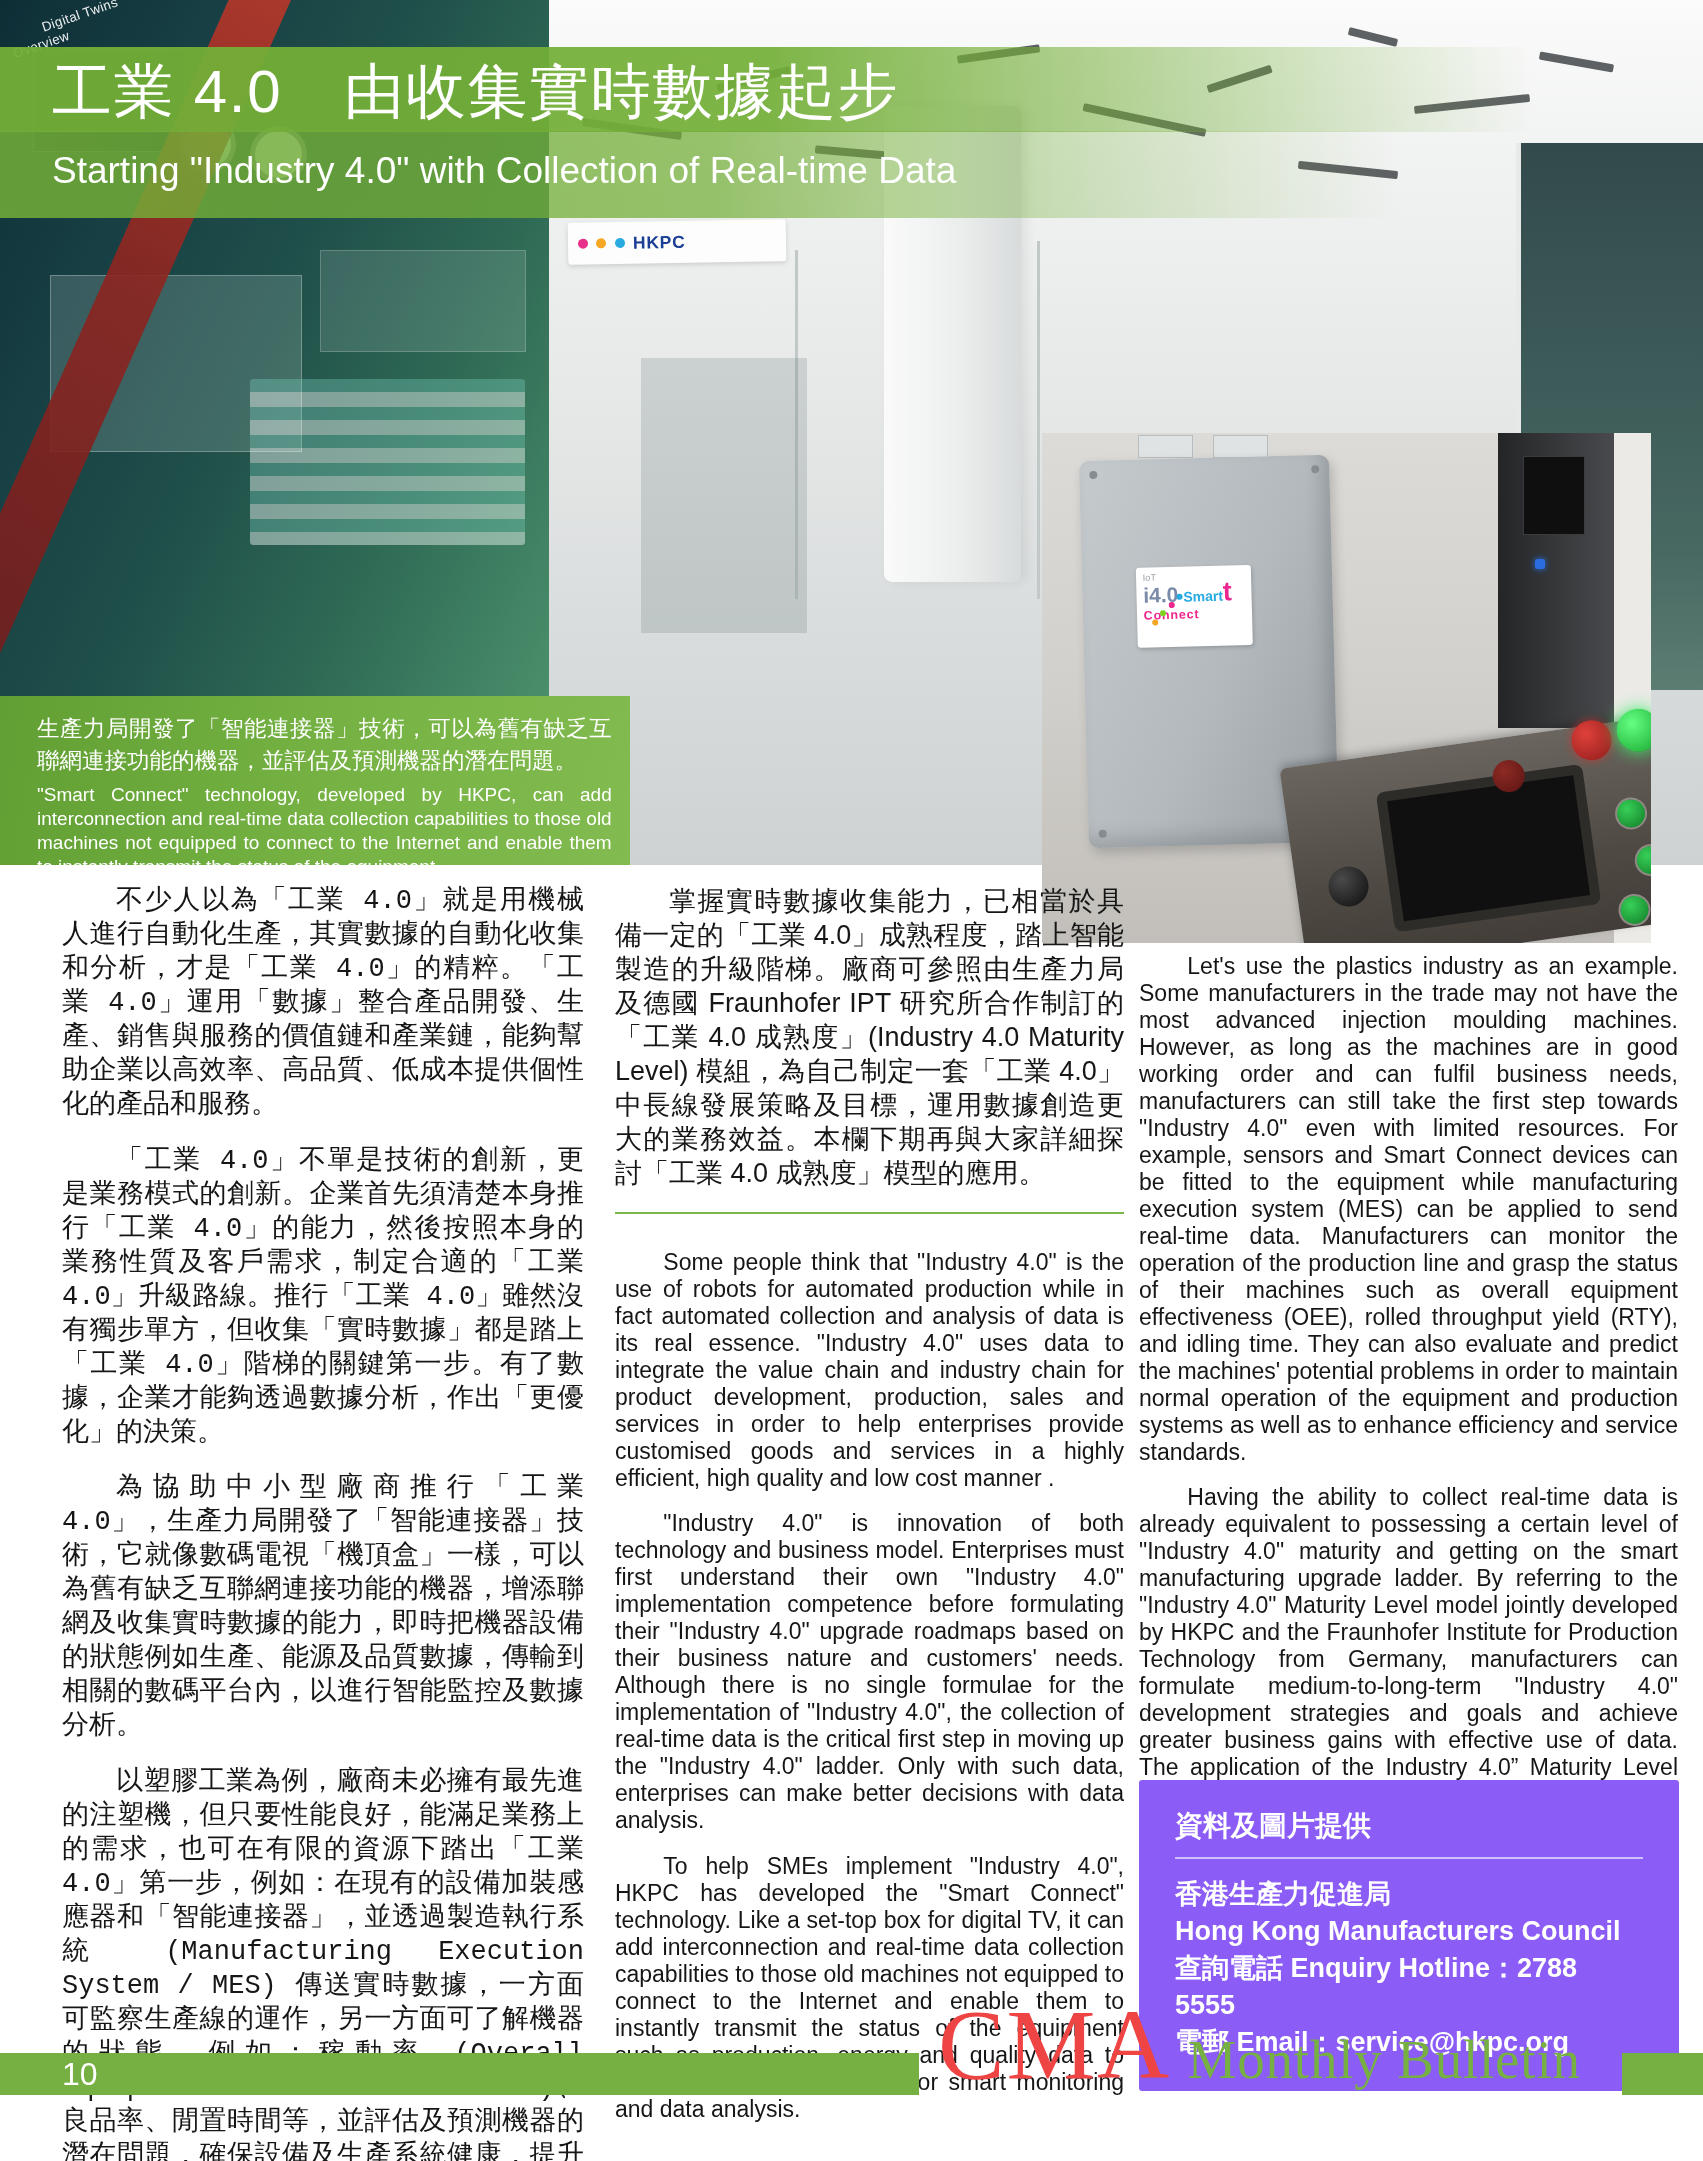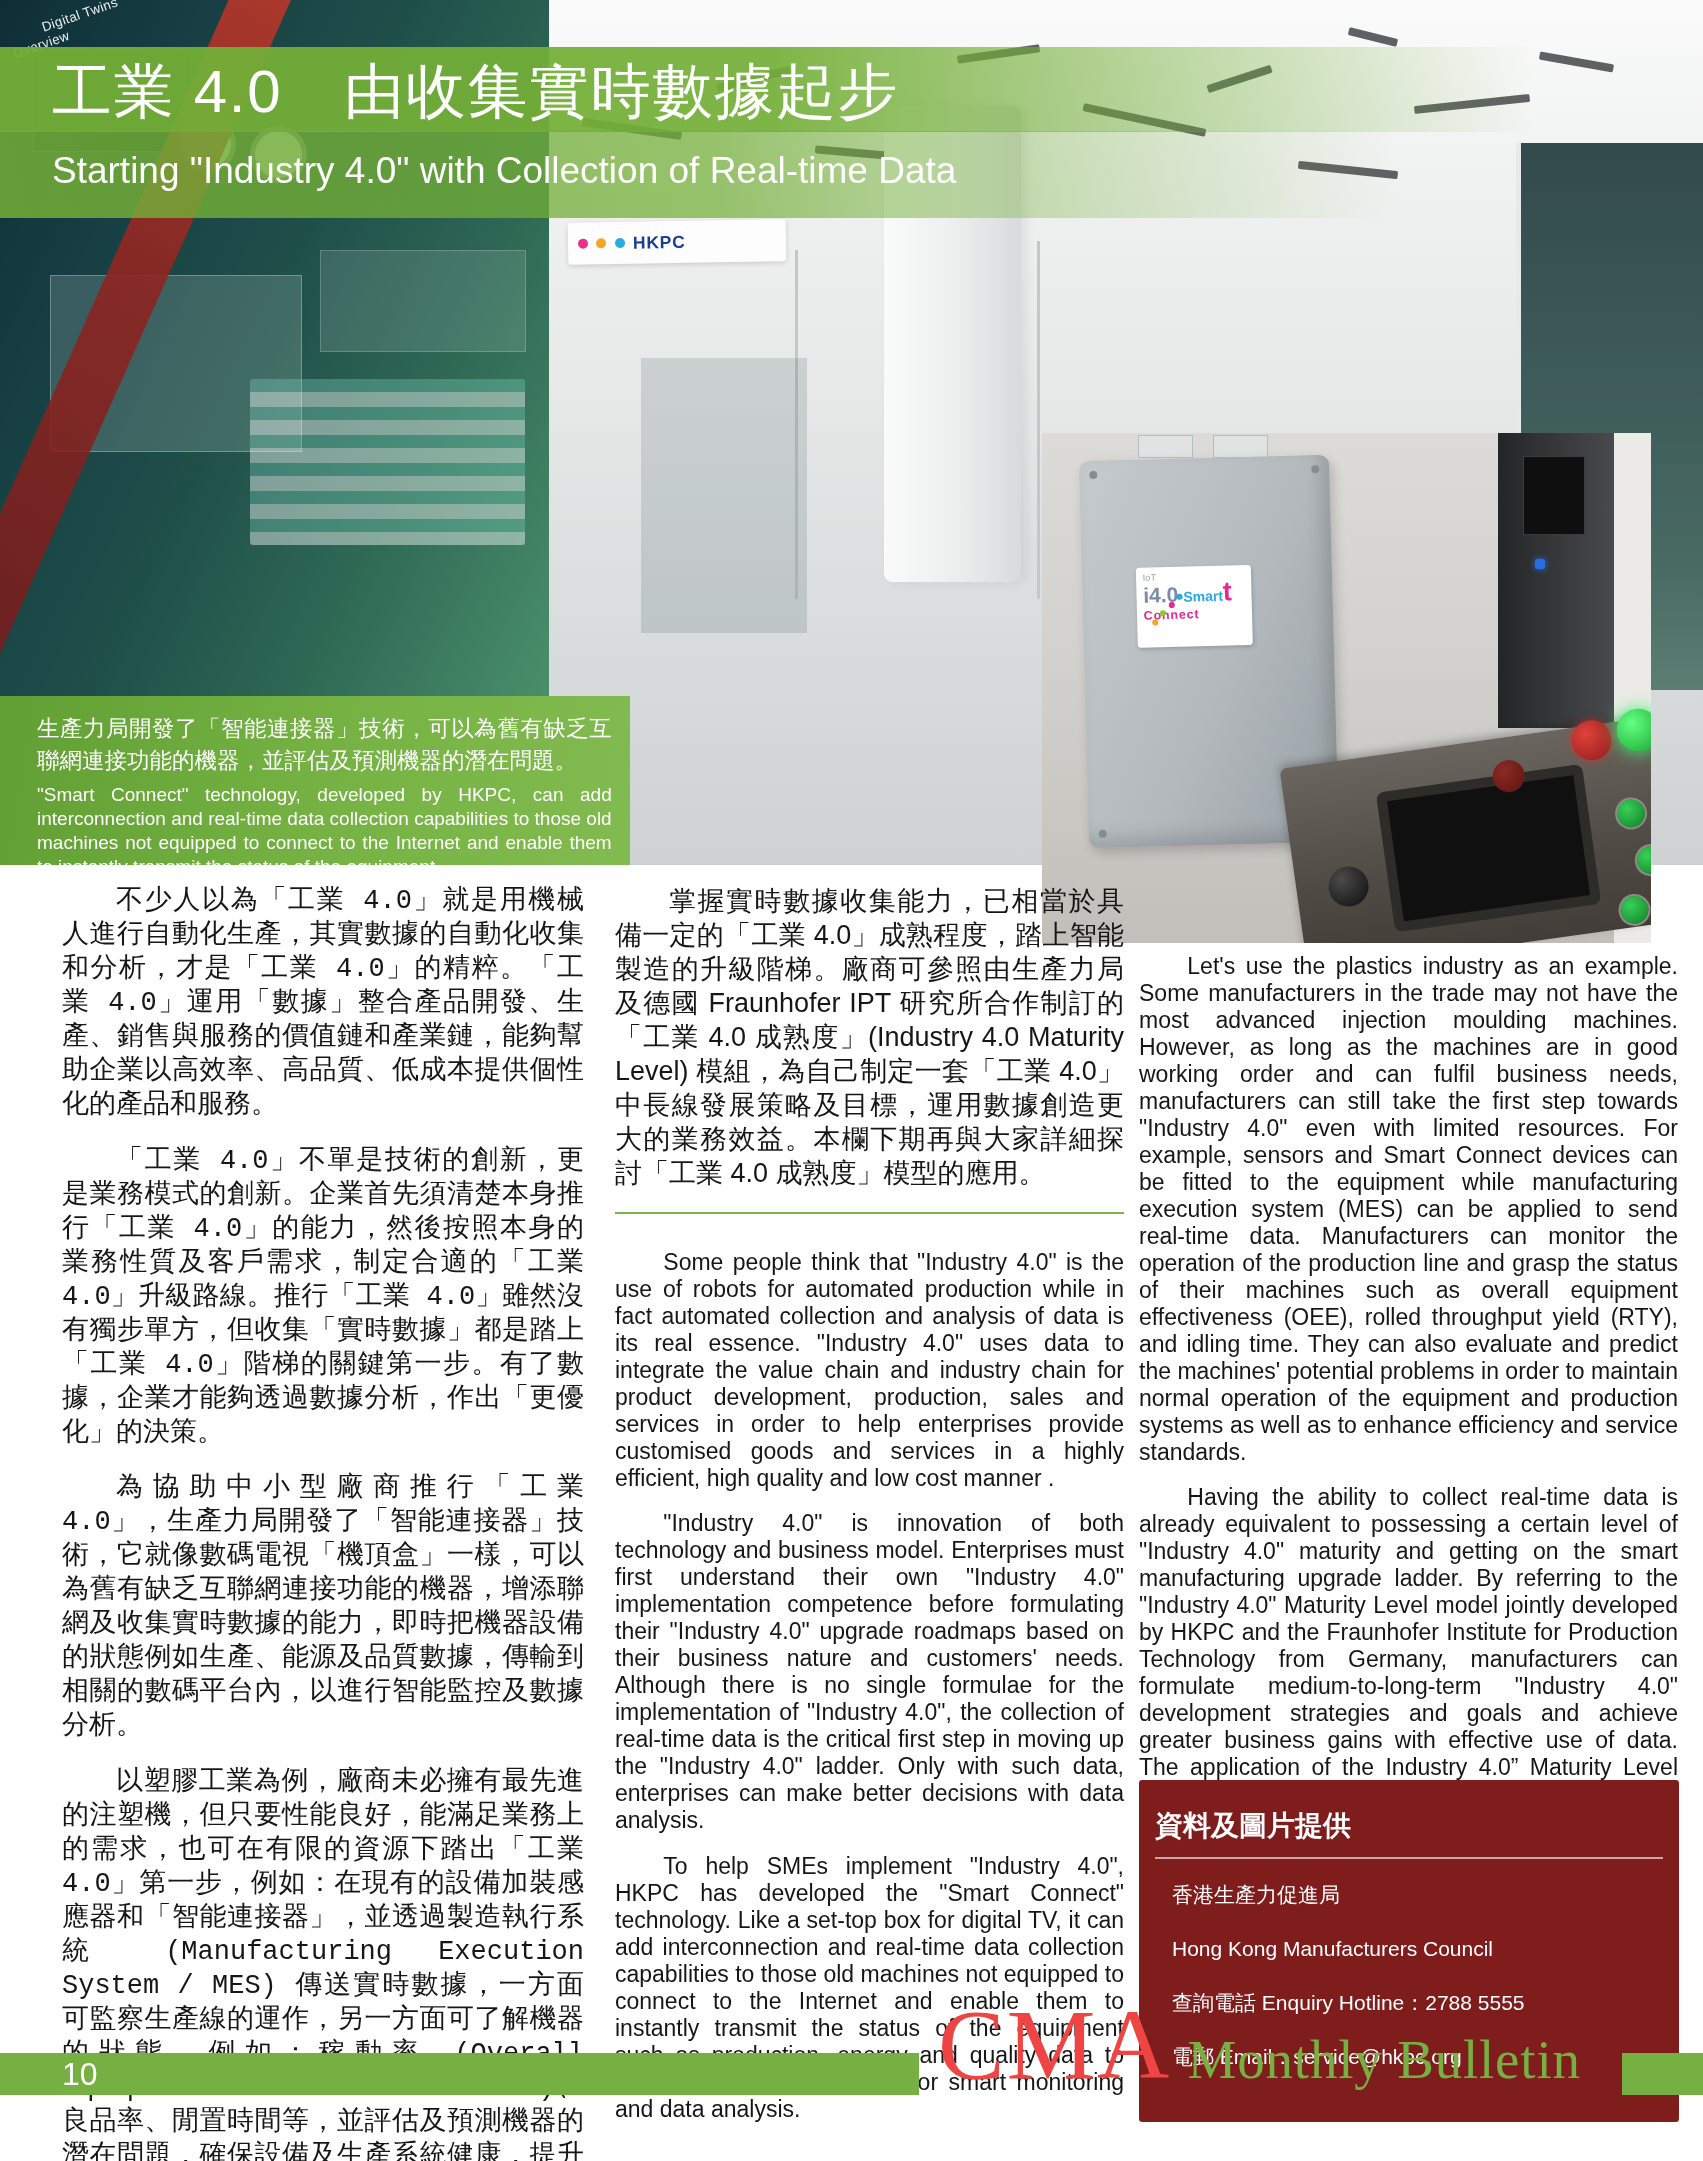--- a/index.html
+++ b/index.html
@@ -91,24 +91,24 @@
   .col{position:absolute;color:#161616;}
   .col1{left:62px;top:884px;width:522px;font-family:Liberation Mono, monospace;}
   .col2{left:615px;top:884px;width:509px;}
   .col3{left:1139px;top:953px;width:539px;}
   .zh-para{margin:0 0 21.6px;font-size:27px;line-height:34px;text-align:justify;text-indent:2em;}
   .en-para{margin:0 0 18.3px;font-size:23px;line-height:27px;text-align:justify;text-indent:2.1em;}
   .col-divider{height:2.5px;background:#7ab648;margin:11.6px 0 35px;border:0;}
 
   
   .info-box{position:absolute;left:1139px;top:1780px;width:540px;box-sizing:border-box;
-        background:#7f1d1d;border-radius:3.3px;padding:27px 16px 30px;color:#ffffff;}
+        background:#8b5cf6;border-radius:3.3px;padding:27px 36px 30px;color:#ffffff;}
   .ib-title{margin:0;font-size:28px;line-height:37px;font-weight:bold;}
   .ib-divider{height:1.7px;background:rgba(255,255,255,.6);margin:13.3px 0 16.6px;border:0;}
-  .ib-line{margin:17px;font-size:21px;line-height:37px;}
+  .ib-line{margin:0;font-size:27px;line-height:37px;font-weight:bold;}
 
   
   .footer-bar{position:absolute;left:0;top:2053px;width:919px;height:42px;background:#76b043;}
   .page-num{position:absolute;left:62px;top:0;color:#ffffff;font-size:32px;line-height:42px;}
   .footer-bar-right{position:absolute;left:1622px;top:2053px;width:82px;height:42px;background:#76b043;}
   .cma-logo{position:absolute;left:938px;top:1993px;height:103px;display:flex;align-items:baseline;gap:16.6px;}
   .cma-word{font-family:"Liberation Serif","DejaVu Serif",serif;font-size:100px;line-height:103px;color:#ef4444;letter-spacing:1.7px;}
   .cma-suffix{font-family:"Liberation Serif","DejaVu Serif",serif;font-size:55px;color:#76b043;letter-spacing:0.8px;}
 </style>
 </head>

